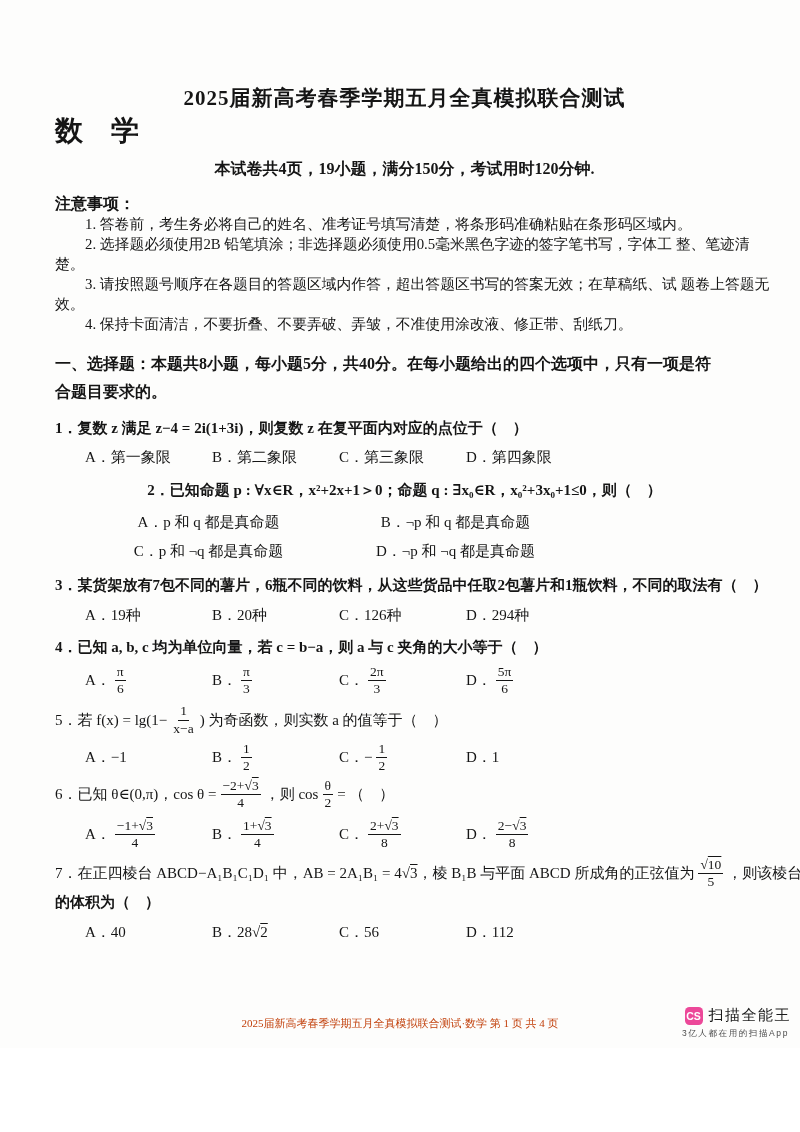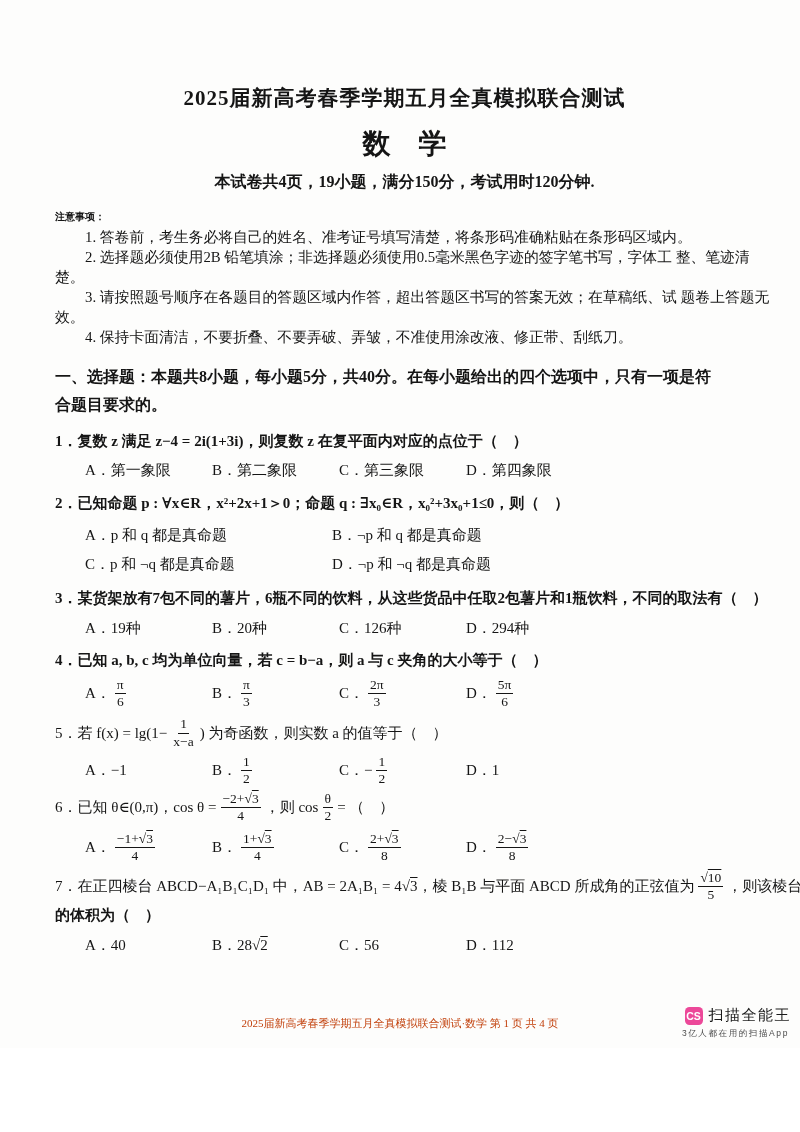--- a/index.html
+++ b/index.html
@@ -5,25 +5,25 @@
   * { box-sizing: border-box; margin: 0; padding: 0; }
   html, body { width: 800px; background: #ffffff; }
   .sheet {
     position: relative; width: 800px; height: 1048px;
     background: #fdfdfc; color: #151515; overflow: hidden;
     font-family: "Liberation Serif", "DejaVu Serif", serif;
   }
   .content { padding: 0 46px 0 55px; }
 
   .title { margin-top: 84px; text-align: center; font-size: 21px; font-weight: bold; letter-spacing: 1px; }
-  .subject { margin-top: 13px; text-align: center; font-size: 28px; font-weight: bold; }
+  .subject { margin-top: 0; text-align: left; font-size: 28px; font-weight: bold; }
   .info { margin-top: 9px; text-align: center; font-size: 16px; font-weight: bold; }
 
   .notice { margin-top: 13px; font-size: 14.8px; }
-  .notice-h { font-weight: bold; font-size: 10px; line-height: 21px; }
+  .notice-h { font-weight: bold; font-size: 16px; line-height: 21px; }
   .note-line { line-height: 20px; white-space: nowrap; }
   .ind { padding-left: 30px; }
 
   .sec-h { margin-top: 16px; font-weight: bold; font-size: 16px; }
   .sec-h .note-line { line-height: 28px; }
 
   .q { font-size: 15px; }
   .stem { line-height: 21px; white-space: nowrap; font-weight: bold; }
   .flexline { display: flex; align-items: center; white-space: nowrap; }
   .opts4 { display: flex; align-items: center; padding-left: 30px; white-space: nowrap; text-align: center; }
@@ -33,21 +33,21 @@
   .opts2 .opt { flex: 0 0 247px; }
 
   .frac { display: inline-flex; flex-direction: column; align-items: center;
           font-size: 13.5px; line-height: 1.2; margin: 0 4px; }
   .frac .ftop { display: inline-flex; align-items: baseline; border-bottom: 1.3px solid #151515; padding: 0 2px; }
   .frac .fbot { padding: 0 2px; }
 
   .sqrt { text-decoration: overline; }
   .sqrt::before { content: "√"; display: inline-block; text-decoration: none; }
 
-  .mt12 { margin-top: 12px; } .mt13 { margin-top: 13px; } .mt14 { margin-top: 14px; } .mt10 { margin-top: 10px; } .mt9 { margin-top: 9px; }  .mt6 { margin-top: 6px; }  .mt4 { margin-top: 4px; }
+  .mt12 { margin-top: 12px; } .mt13 { margin-top: 13px; text-align: center; } .mt14 { margin-top: 14px; } .mt10 { margin-top: 10px; } .mt9 { margin-top: 9px; }  .mt6 { margin-top: 6px; }  .mt4 { margin-top: 4px; }
   .mt2 { margin-top: 2px; }
 
   .footer { position: absolute; left: 0; right: 0; top: 1016px; text-align: center;
             font-size: 11px; color: #c2410c; }
 
   .wm { position: absolute; right: 9px; bottom: 8px; display: flex; flex-direction: column;
         align-items: flex-end; font-family: "Liberation Sans", "DejaVu Sans", sans-serif; }
   .wm-row { display: flex; align-items: center; gap: 6px; }
   .wm-badge { width: 18px; height: 18px; background: #ec4899; color: #ffffff; border-radius: 4.5px;
               font-size: 10.5px; font-weight: bold; display: flex; align-items: center; justify-content: center; }

